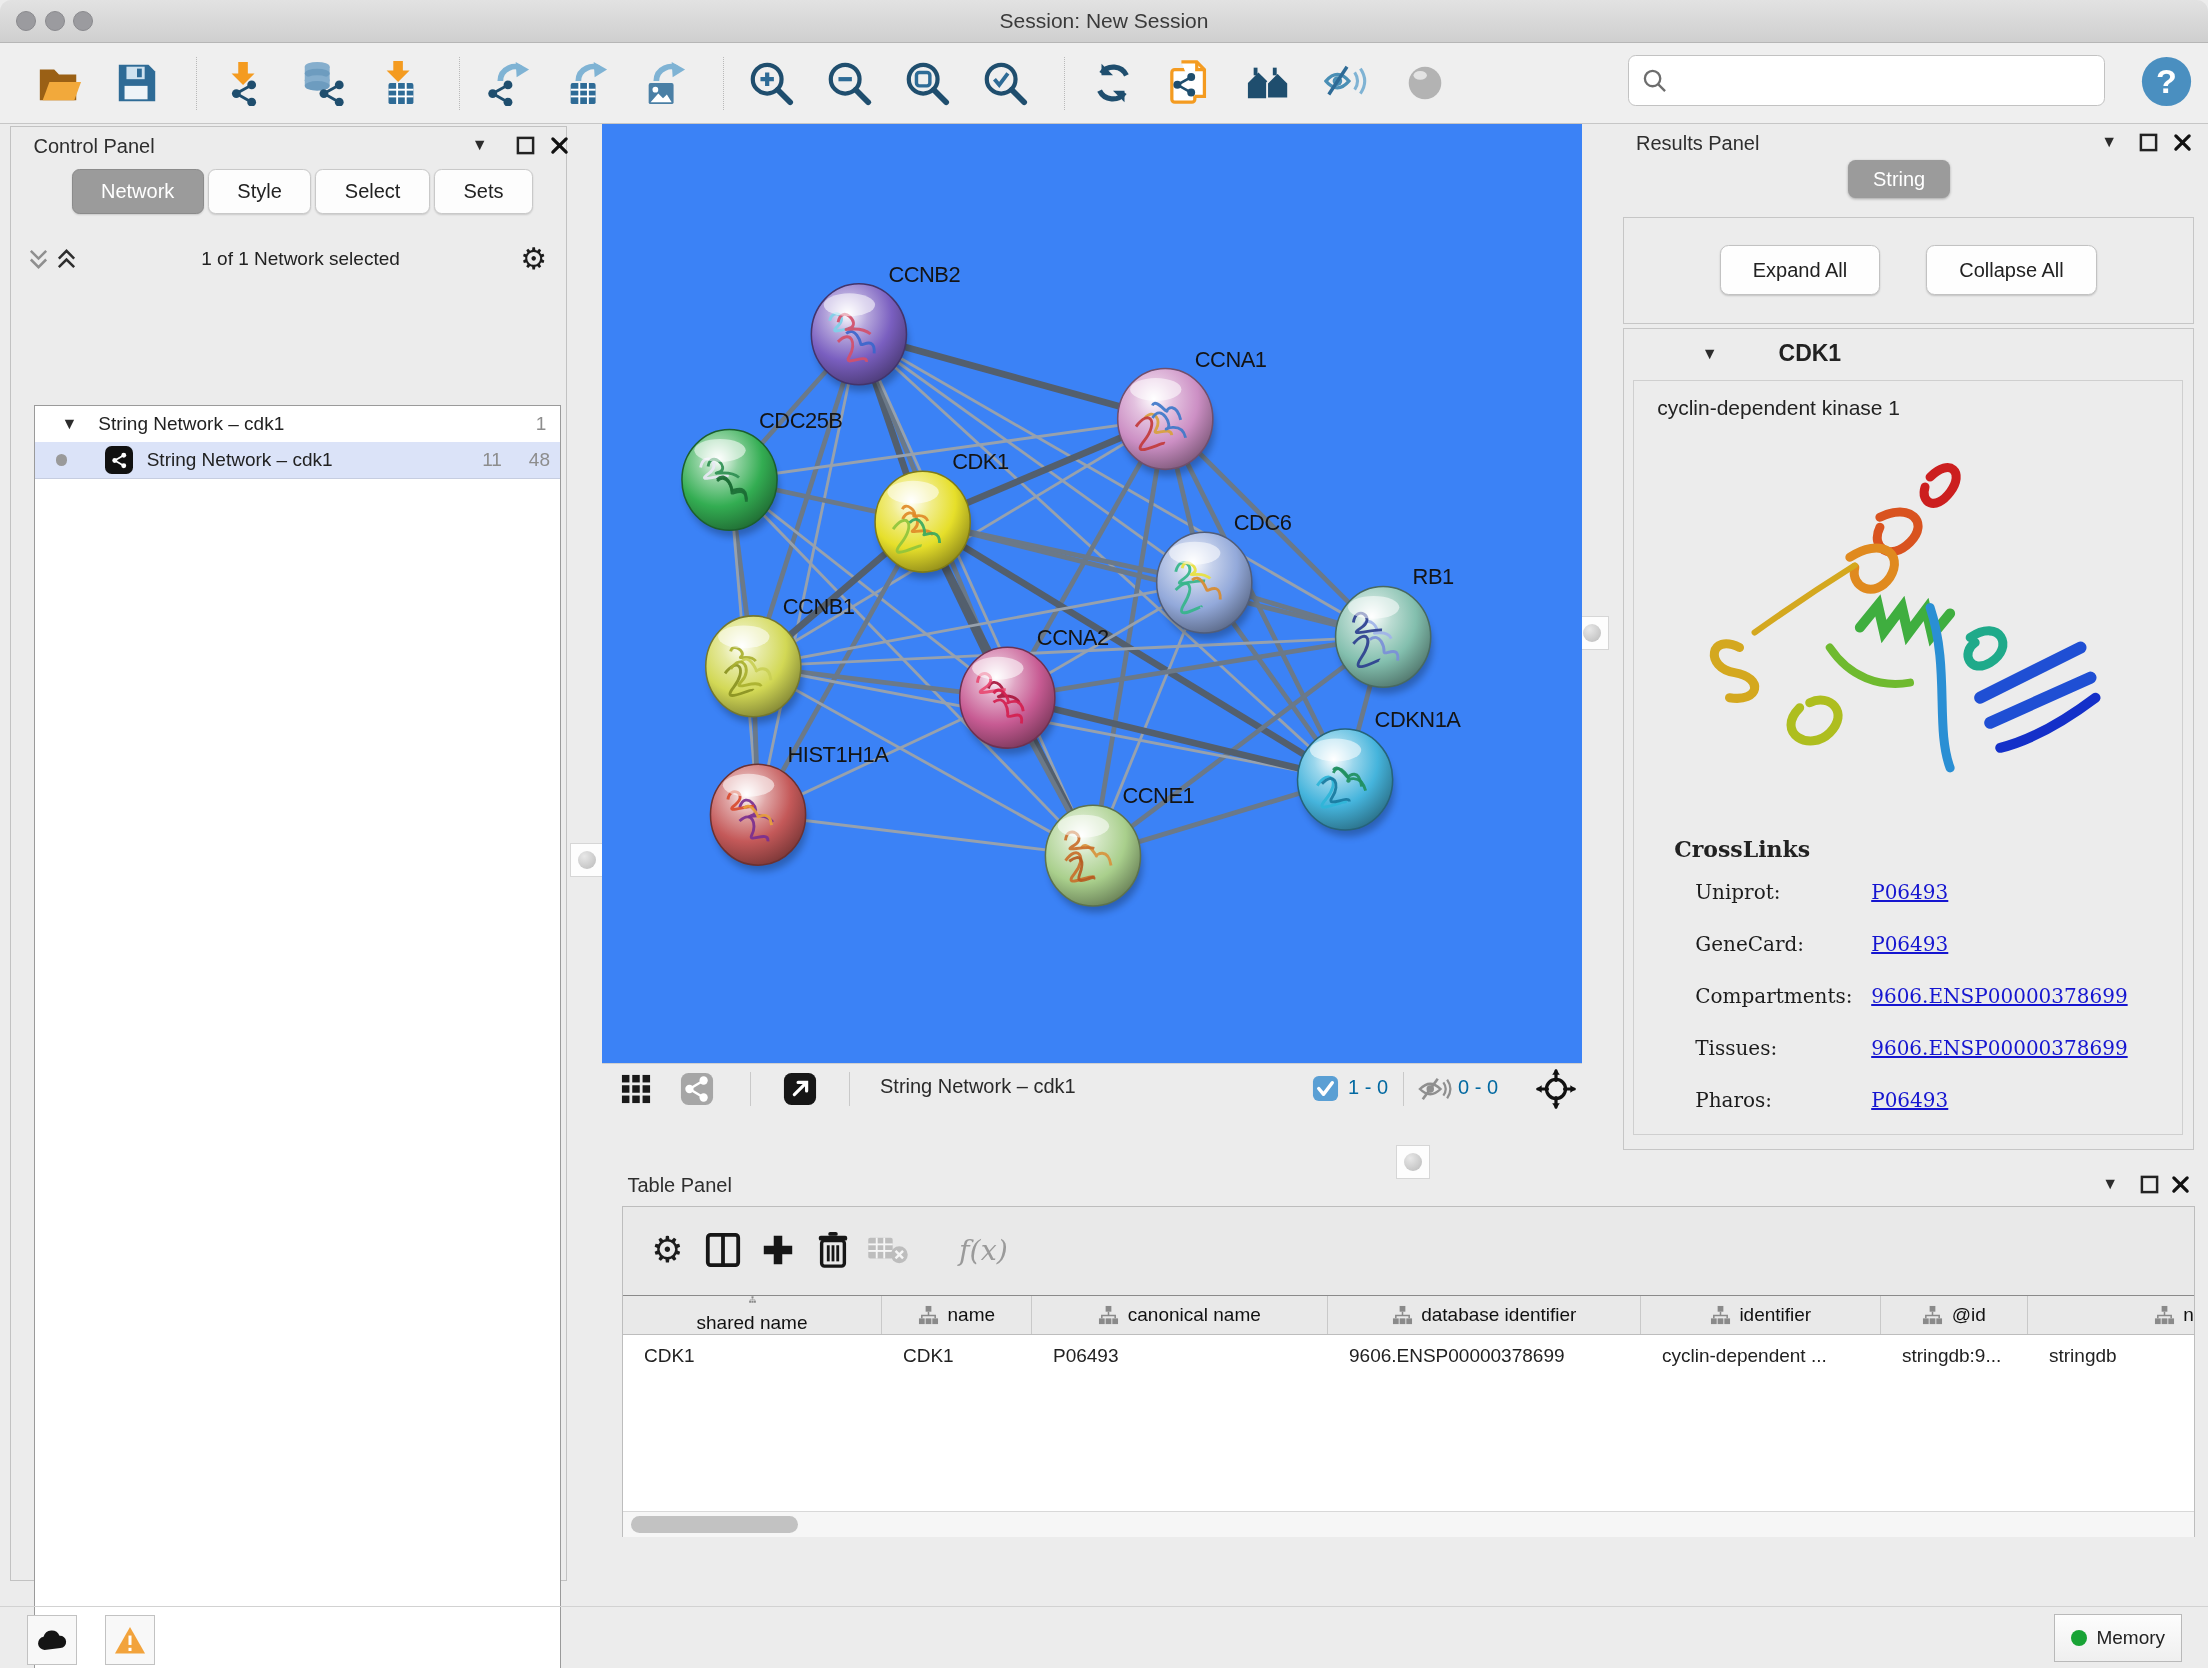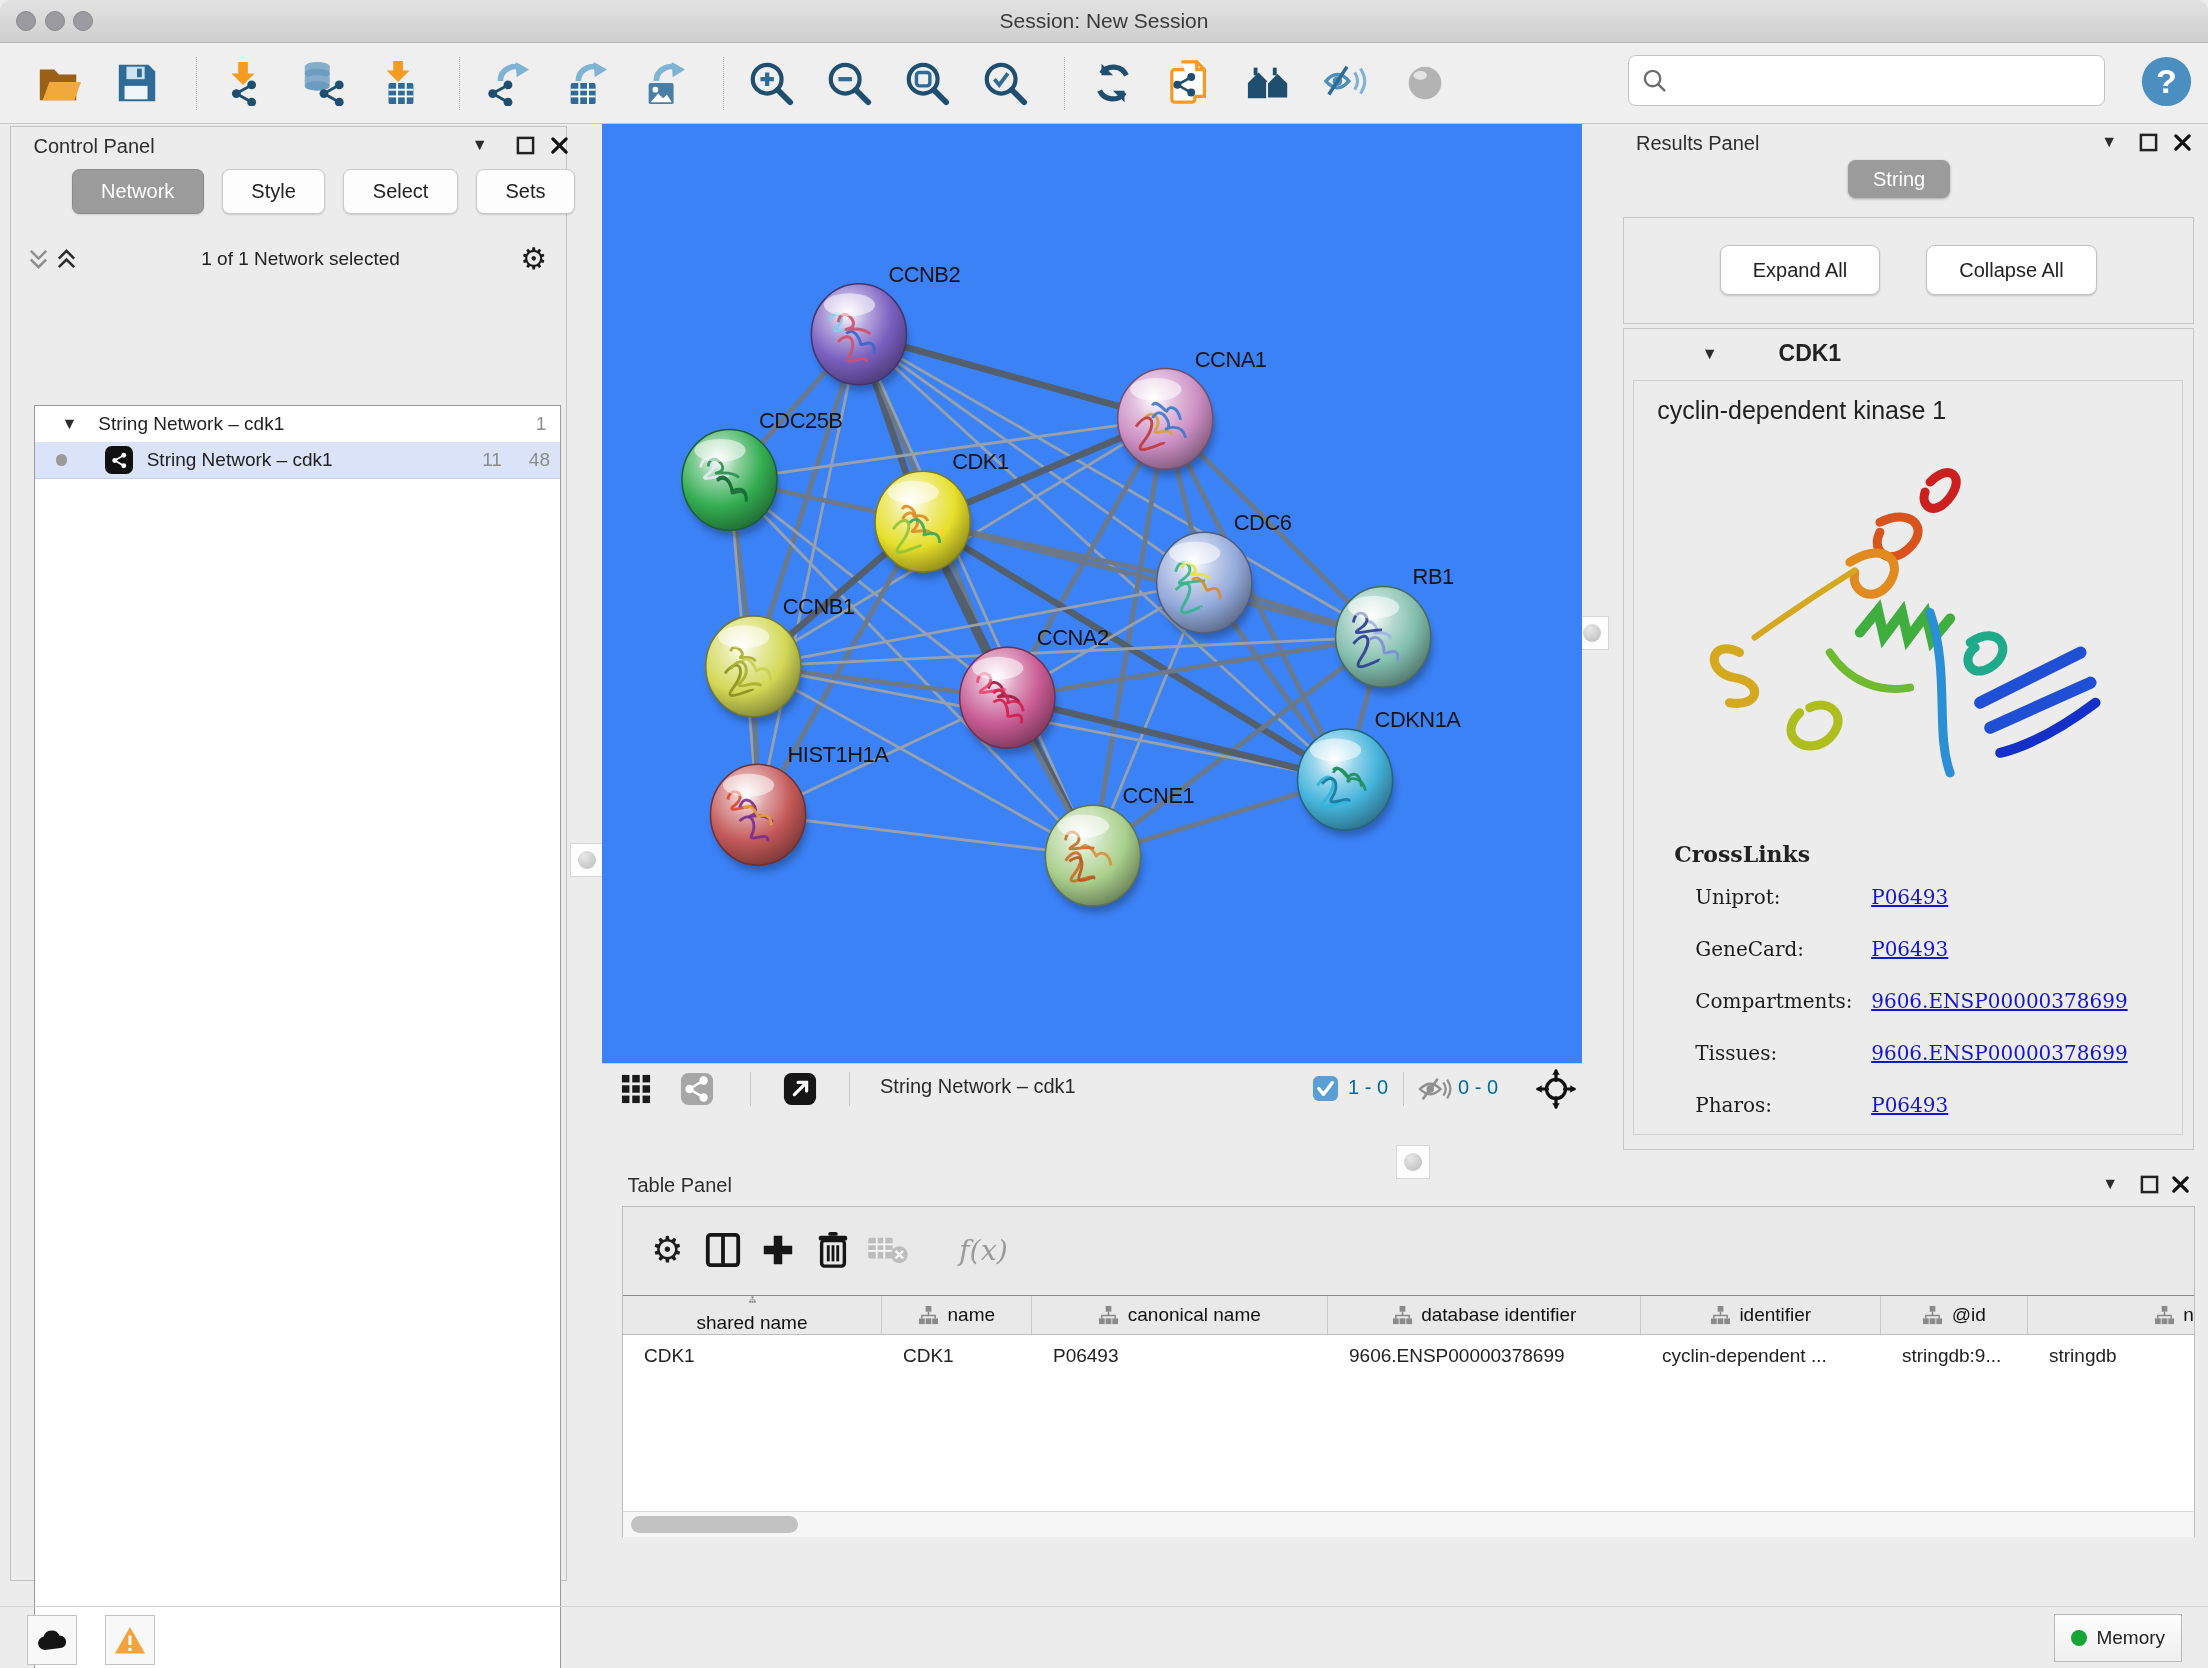--- a/index.html
+++ b/index.html
@@ -21,21 +21,21 @@
   .searchbox{left:1628px;top:55px;width:477px;height:51px;background:#fff;border:1px solid #c2c2c2;
     border-radius:7.6px;display:flex;align-items:center;padding-left:13.3px;box-sizing:border-box;}
   .searchbox input{border:none;outline:none;font-size:19px;flex:1;background:transparent;margin-left:9.5px;font-family:inherit;}
   
   .panel-title{font-size:20px;color:#2e2e2e;}
   .pn-btn{width:28.5px;height:28.5px;display:flex;align-items:center;justify-content:center;cursor:pointer;color:#222;}
   .tri{font-size:16px;color:#2c2c2c;}
   
   .ctrl-tabs{display:flex;}
   .ctab{height:43px;padding:0 28.5px;display:flex;align-items:center;font-size:20px;
-    background:#fdfdfd;border:1px solid #c9c9c9;border-radius:7.6px;margin-right:18px;
+    background:#fdfdfd;border:1px solid #c9c9c9;border-radius:7.6px;margin-right:4px;
     box-shadow:0 1px 1.9px rgba(0,0,0,.15);cursor:pointer;}
   .ctab.active{background:#9b9b9b;color:#fff;border-color:#8b8b8b;}
   .listbox{left:23px;top:278px;width:525px;height:1294px;background:#fff;border:1px solid #9a9a9a;}
   .treerow{left:0;width:100%;height:36px;display:flex;align-items:center;font-size:19px;}
   .treerow.sel{background:#dbe3f8;border-bottom:1px solid #c6cde0;}
   .cnt{color:#8d8d8d;}
   .share-badge{width:28.5px;height:28.5px;border-radius:6.7px;background:#111;display:flex;align-items:center;justify-content:center;}
   
   .canvas{left:602px;top:124px;width:980px;height:940px;background:#3b82f6;}
   .netbar{left:602px;top:1063px;width:980px;height:49px;background:#ececec;border-top:1px solid #d0d0d0;}
@@ -675,21 +675,21 @@
         <div class="res-btn">Collapse All</div>
       </div>
     </div>
 
     <div class="abs res-box" style="left:5.7px;top:202px;width:569px;height:820px">
       <div style="display:flex;align-items:center;height:49px">
         <span class="tri" style="margin-left:78px">▼</span>
         <span style="margin-left:61px;font-size:23px;font-weight:bold">CDK1</span>
       </div>
       <div class="abs" style="left:9.5px;top:51px;width:548px;height:753px;border:1px solid #cfcfcf;background:#ececec;overflow:hidden">
-        <div style="margin:15px 0 0 23px;font-size:25px">cyclin-dependent kinase 1</div>
+        <div style="margin:15px 0 0 23px;font-size:21px">cyclin-dependent kinase 1</div>
 
         <svg width="476" height="361" viewBox="0 0 460 360" style="margin:27px 0 0 38px">
           <g fill="none" stroke-linecap="round">
             <path d="M250 30 C270 10 285 25 270 45 C255 65 240 55 245 40" stroke="#cc1f1f" stroke-width="9"></path>
             <path d="M200 70 C230 55 250 75 230 95 C210 115 190 100 200 80" stroke="#d9531f" stroke-width="9"></path>
             <path d="M170 110 C200 90 225 105 210 130 C195 152 170 140 175 120" stroke="#e08a1f" stroke-width="9"></path>
             <path d="M175 118 C140 140 110 160 75 185" stroke="#d4a81f" stroke-width="6"></path>
             <path d="M60 200 C30 185 25 220 55 225 C85 230 80 255 50 250" stroke="#d4a81f" stroke-width="9"></path>
             <path d="M120 260 C95 285 130 305 150 285 C170 265 150 245 130 255" stroke="#aebe1f" stroke-width="9"></path>
             <path d="M180 180 l18 -22 l6 26 l18 -24 l6 26 l18 -24 l6 26 l18 -22" stroke="#3fae3f" stroke-width="10"></path>

